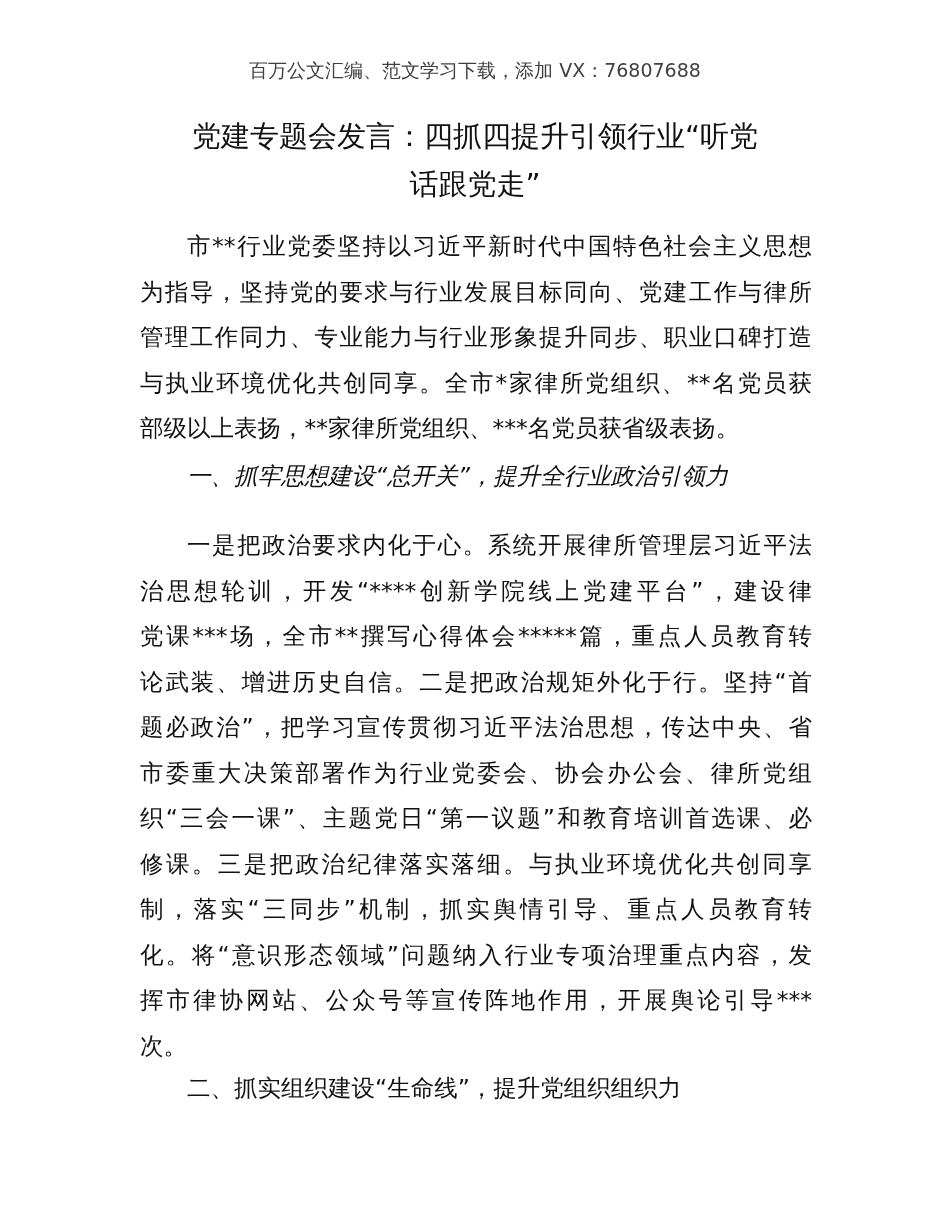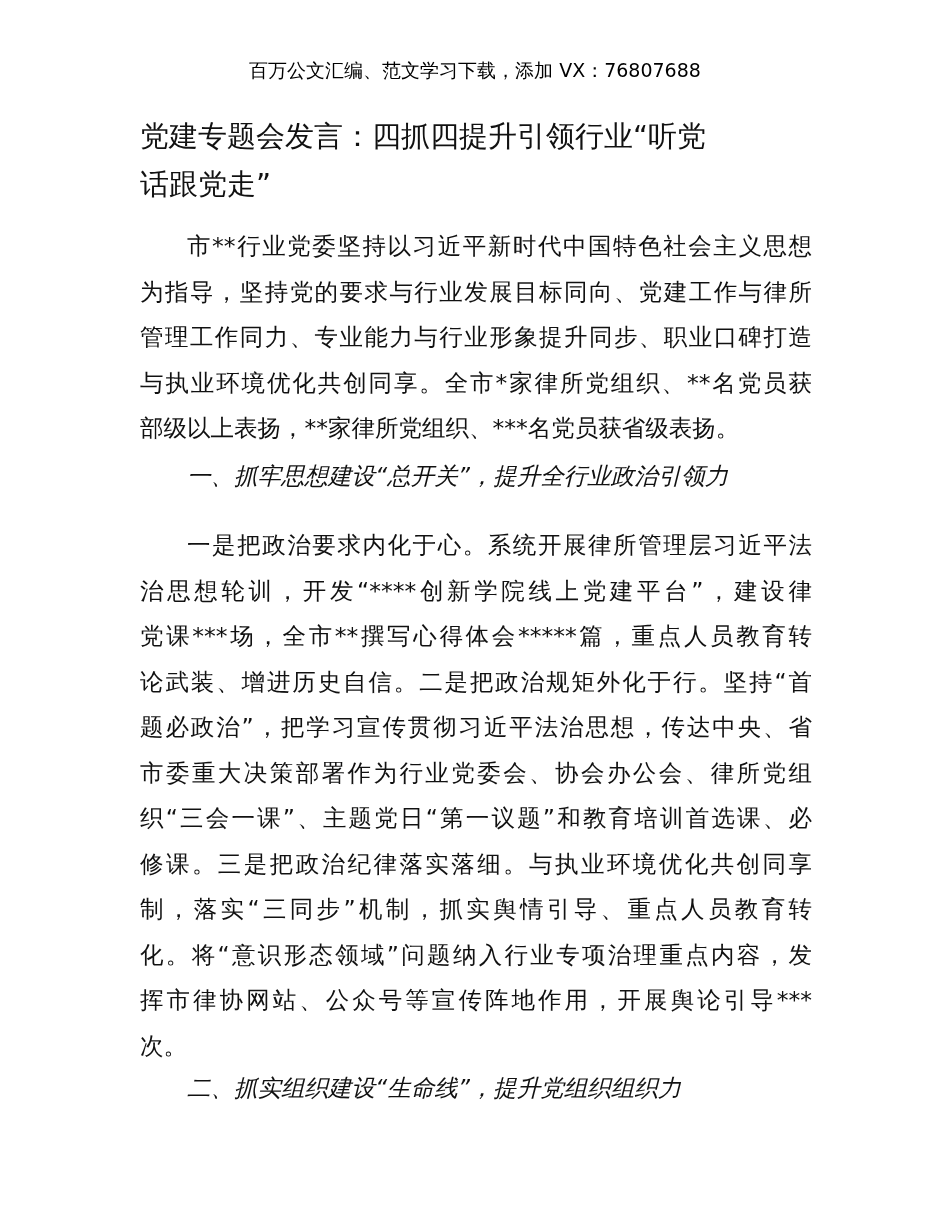--- a/index.html
+++ b/index.html
@@ -22,29 +22,29 @@
       background: #ffffff;
     }
     .watermark {
       position: absolute;
       top: 56px;
       left: 0;
       width: 950px;
       text-align: center;
       font-size: 19px;
       line-height: 28px;
-      color: #000000;
+      color: #404040;
       letter-spacing: 0px;
     }
     .title {
       position: absolute;
       top: 112px;
       left: 140px;
       width: 670px;
-      text-align: left;
+      text-align: center;
       font-size: 29px;
       line-height: 48px;
       color: #111111;
     }
     .body-text {
       position: absolute;
       left: 140px;
       width: 672px;
       font-size: 23.5px;
       line-height: 45.5px;
@@ -102,15 +102,15 @@
     <span class="line">题必政治”，把学习宣传贯彻习近平法治思想，传达中央、省</span>
     <span class="line">市委重大决策部署作为行业党委会、协会办公会、律所党组</span>
     <span class="line">织“三会一课”、主题党日“第一议题”和教育培训首选课、必</span>
     <span class="line">修课。三是把政治纪律落实落细。与执业环境优化共创同享</span>
     <span class="line">制，落实“三同步”机制，抓实舆情引导、重点人员教育转</span>
     <span class="line">化。将“意识形态领域”问题纳入行业专项治理重点内容，发</span>
     <span class="line">挥市律协网站、公众号等宣传阵地作用，开展舆论引导***</span>
     <span class="line last">次。</span>
   </div>
 
-  <div class="heading" style="top:1066px;font-style:italic;">二、抓实组织建设“生命线”，提升党组织组织力</div>
+  <div class="heading" style="top:1066px;">二、抓实组织建设“生命线”，提升党组织组织力</div>
 
 </div>
 
 </body></html>

